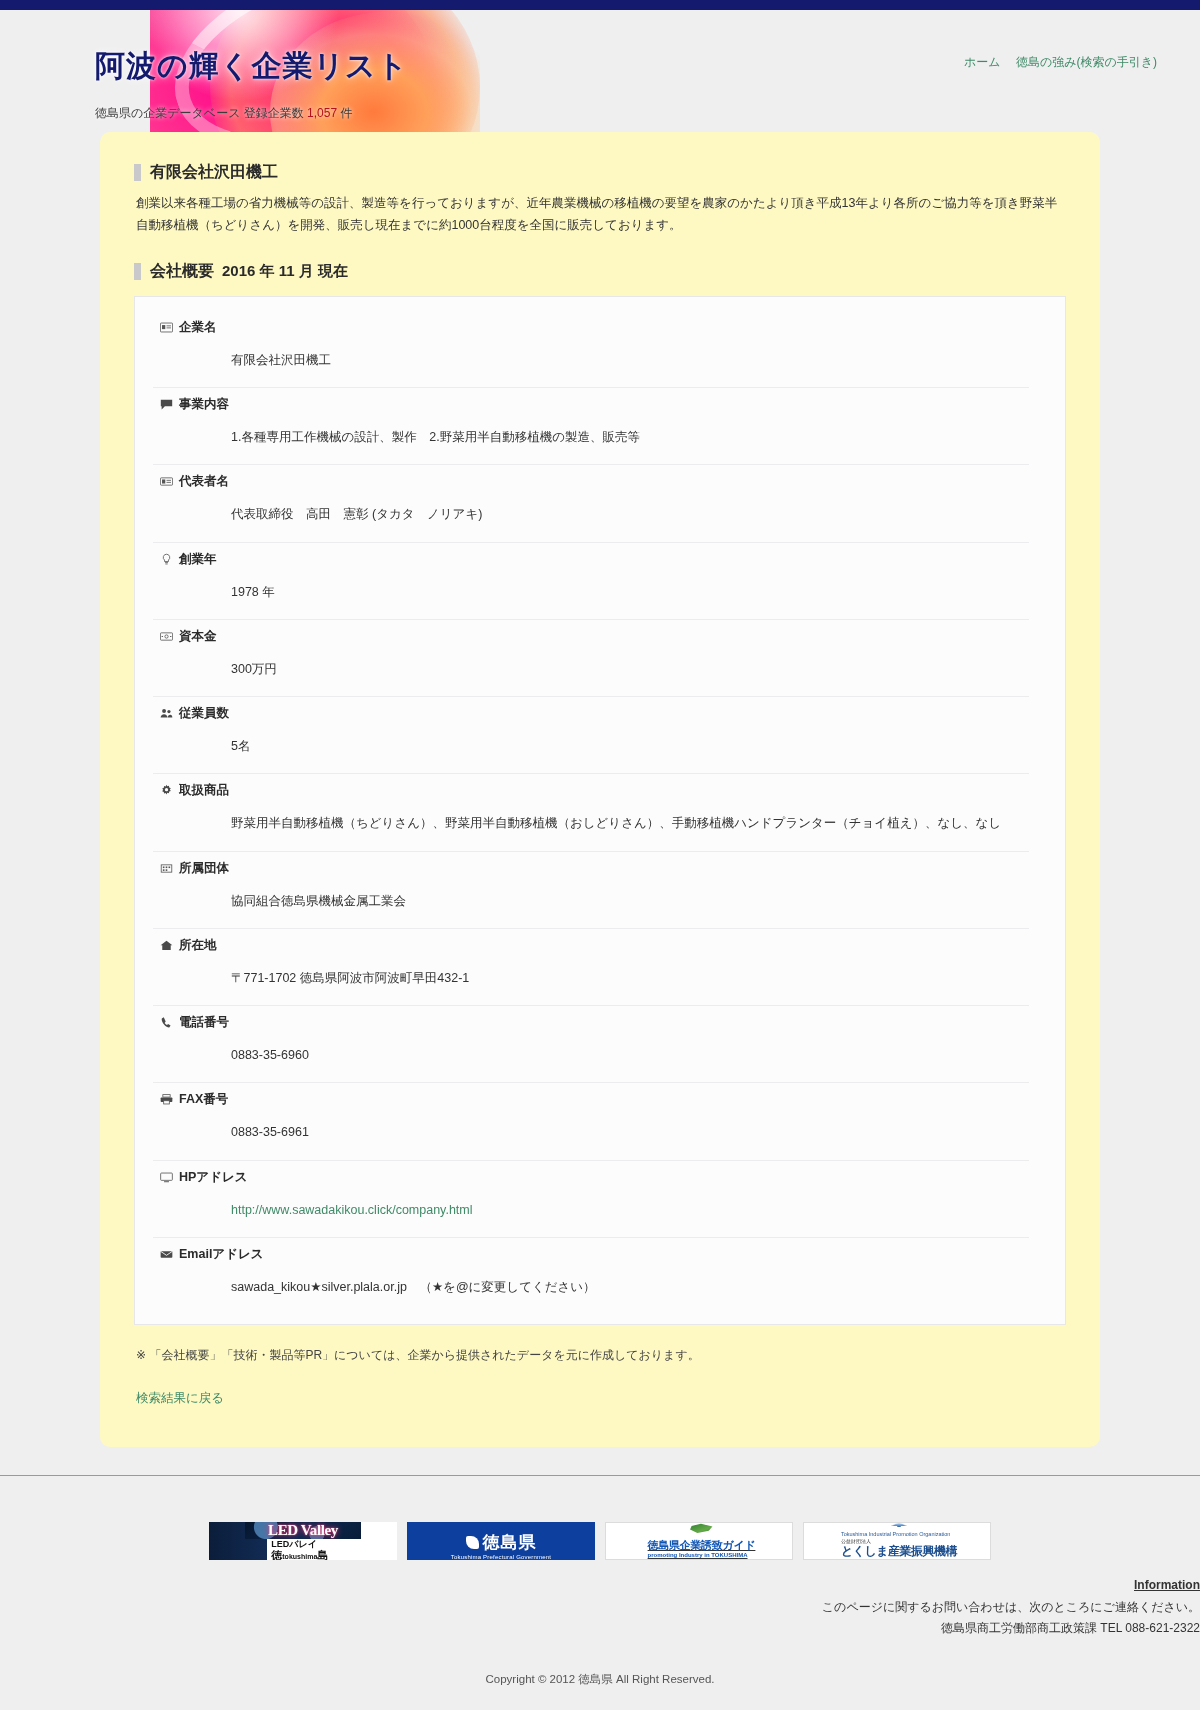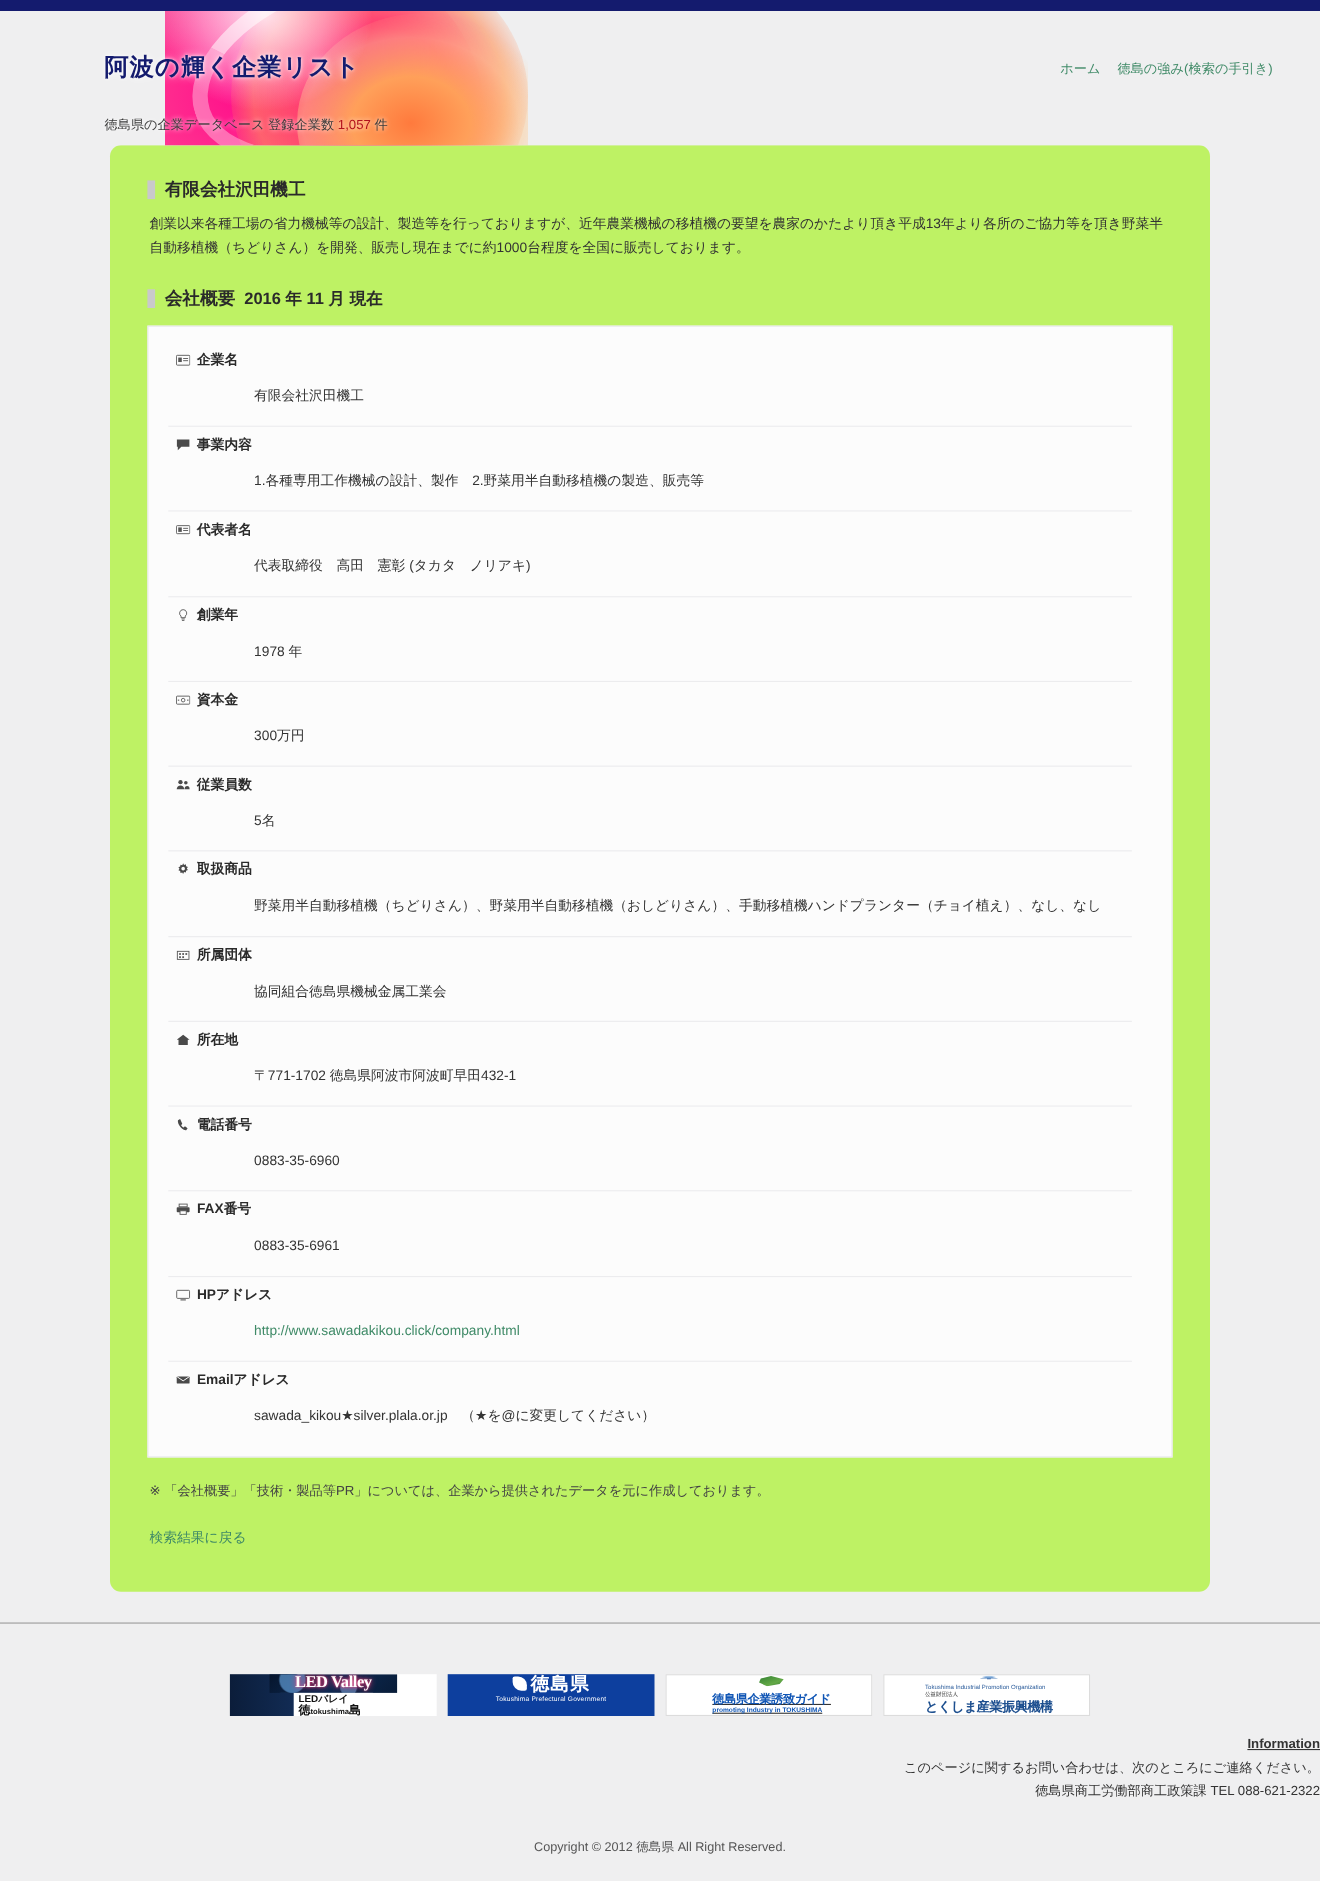--- a/index.html
+++ b/index.html
@@ -58,21 +58,21 @@
     border-radius: 50%;
     transform: rotate(-18deg);
   }
 
   .site-title {
     position: absolute;
     left: 95px;
     top: 36px;
     font-family: "DejaVu Serif", "Liberation Serif", serif;
     font-weight: 700;
-    font-size: 22px;
+    font-size: 30px;
     letter-spacing: 1px;
     color: #141b6e;
     text-shadow: 0 0 3px rgba(255,255,255,0.9), 0 0 8px rgba(255,255,255,0.7);
     white-space: nowrap;
   }
   .site-sub {
     position: absolute;
     left: 95px;
     top: 95px;
     font-size: 12px;
@@ -92,21 +92,21 @@
   .nav a {
     color: #3f8a67;
     text-decoration: none;
     margin-left: 12px;
   }
 
   
   .card {
     width: 1000px;
     margin: 0 auto;
-    background: #bef264;
+    background: #fef9c3;
     border-radius: 10px;
     padding: 26px 34px 40px 34px;
     min-height: 1180px;
   }
 
   .sec-title {
     display: flex;
     align-items: center;
     font-size: 16px;
     font-weight: 700;
@@ -240,21 +240,21 @@
     align-items: flex-start; justify-content: center;
     padding-left: 4px; line-height: 1.15;
   }
   .bn-led .right .t1 { font-size: 9px; color: #111; font-weight: 700; }
   .bn-led .right .t2 { font-size: 11px; color: #111; font-weight: 700; }
   .bn-led .right .t2 em { font-style: normal; font-size: 7px; }
   
   .bn-pref {
     background: #0d3f9e;
     color: #fff;
-    justify-content: flex-start;
+    justify-content: flex-end;
     flex-direction: column;
     line-height: 1.05;
   }
   .bn-pref .jp { font-size: 17px; font-weight: 700; letter-spacing: 1px; }
   .bn-pref .jp .mark {
     display: inline-block; width: 13px; height: 13px;
     background: #fff; border-radius: 2px 8px 2px 8px;
     margin-right: 4px; vertical-align: -1px;
   }
   .bn-pref .en { font-size: 6px; letter-spacing: 0.2px; margin-top: 2px; }

